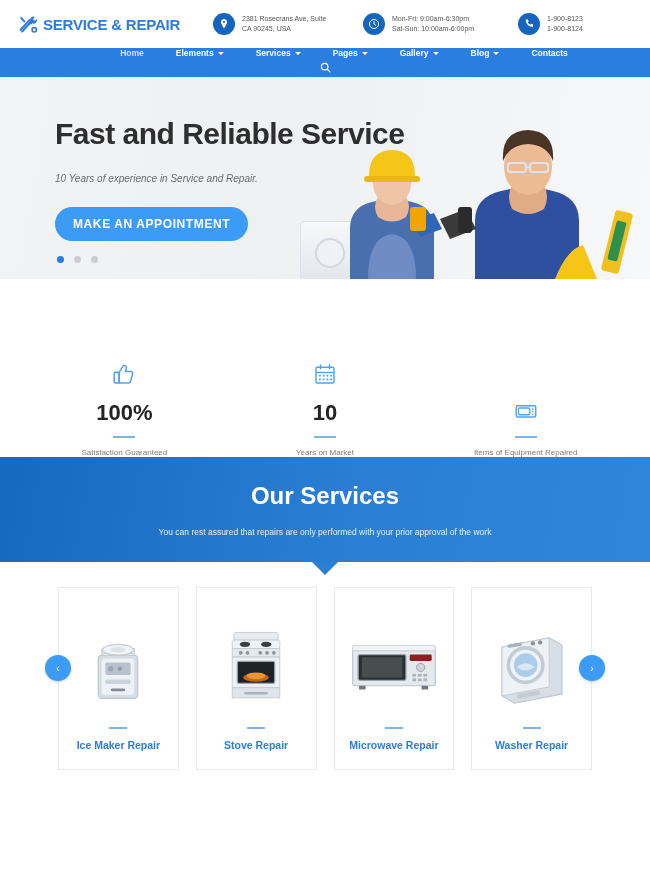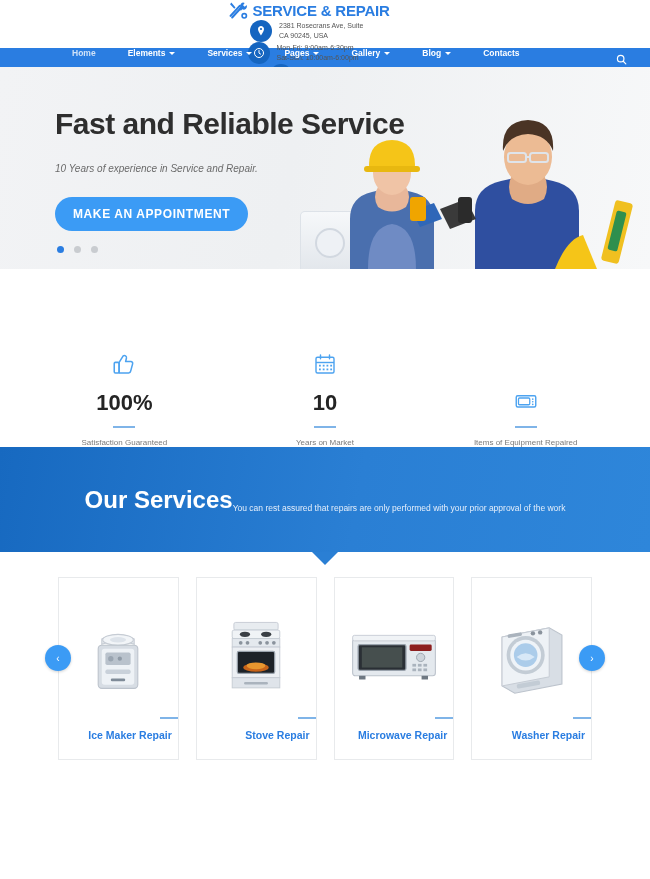--- a/index.html
+++ b/index.html
@@ -5,42 +5,42 @@
   * { box-sizing: border-box; margin: 0; padding: 0; }
   html, body {
     width: 650px; height: 879px;
     font-family: "Liberation Sans", sans-serif;
     background: #ffffff; overflow: hidden;
   }
 
   
   .topbar {
     height: 48px; background: #ffffff;
-    display: flex; align-items: center; padding: 0 26px; flex-direction: column;
+    display: flex; align-items: center; padding: 0 18px;
   }
   .logo { display: flex; align-items: center; gap: 5px; width: 195px; }
   .logo-mark { width: 20px; height: 20px; flex: 0 0 20px; }
   .logo-text {
     font-size: 15px; font-weight: bold; color: #2a7de1;
     letter-spacing: -0.2px; white-space: nowrap;
   }
   .info-group { display: flex; align-items: center; gap: 7px; }
   .info-group.addr { width: 150px; }
   .info-group.hours { width: 155px; }
   .info-group.phone { width: 110px; }
   .circ {
     width: 22px; height: 22px; flex: 0 0 22px; border-radius: 50%;
     background: #1565c0; display: flex; align-items: center; justify-content: center;
   }
   .info-lines { font-size: 7px; color: #555; line-height: 1.5; white-space: nowrap; }
 
   
   .nav {
-    height: 19px; background: #2a7de1;
-    display: flex; align-items: flex-start; padding: 0 18px;
+    height: 29px; background: #2a7de1;
+    display: flex; align-items: center; padding: 0 18px; flex-direction: column;
   }
   .nav-items { display: flex; align-items: center; gap: 0; flex: 1; padding-left: 38px; }
   .nav-item {
     color: #ffffff; font-size: 8.5px; font-weight: bold;
     padding: 0 16px; display: flex; align-items: center; gap: 4px;
     cursor: pointer; white-space: nowrap;
   }
   .nav-item.first { color: #cfe2f8; }
   .chev { width: 0; height: 0; border-left: 3px solid transparent;
           border-right: 3px solid transparent; border-top: 3.5px solid #ffffff; }
@@ -82,37 +82,37 @@
   }
   .counter { flex: 1; text-align: center; }
   .counter-icon { height: 30px; display: flex; align-items: center; justify-content: center; }
   .counter-num { font-size: 22px; font-weight: bold; color: #242424; margin-top: 11px; }
   .counter-rule { width: 22px; height: 2px; background: #7fb4e8; margin: 10px auto 0; }
   .counter-label { font-size: 8px; color: #7a7a7a; margin-top: 10px; }
 
   
   .band {
     height: 105px; background: linear-gradient(100deg,#1769c0 0%, #2a7fd4 55%, #2e86da 100%);
-    display: flex; flex-direction: row; align-items: center; justify-content: center;
+    display: flex; flex-direction: column; align-items: center; justify-content: center;
     position: relative;
   }
   .band-title { font-size: 24px; font-weight: bold; color: #ffffff; }
   .band-sub { font-size: 8.5px; color: #e4eefb; margin-top: 17px; }
   .band-arrow {
     position: absolute; left: 50%; bottom: -13px; transform: translateX(-50%);
     width: 0; height: 0; border-left: 13px solid transparent;
     border-right: 13px solid transparent; border-top: 13px solid #2a7fd4;
   }
 
   
   .cards-wrap { position: relative; padding: 25px 58px 0; }
   .cards { display: flex; gap: 17px; }
   .card {
     flex: 1; border: 1px solid #e8eaec; background: #fff;
-    height: 183px; display: flex; flex-direction: column; align-items: flex-end;
+    height: 183px; display: flex; flex-direction: column; align-items: center;
     padding-top: 18px; cursor: pointer;
   }
   .card-img { flex: 1; display: flex; align-items: center; justify-content: center; width: 100%; }
   .card-rule { width: 18px; height: 2px; background: #7fb4e8; margin-bottom: 9px; }
   .card-title {
     font-size: 10.5px; font-weight: bold; color: #2a7de1; text-align: center;
     line-height: 1.35; padding: 0 6px 17px;
   }
   .arrow-btn {
     position: absolute; top: 93px; width: 26px; height: 26px; border-radius: 50%;

